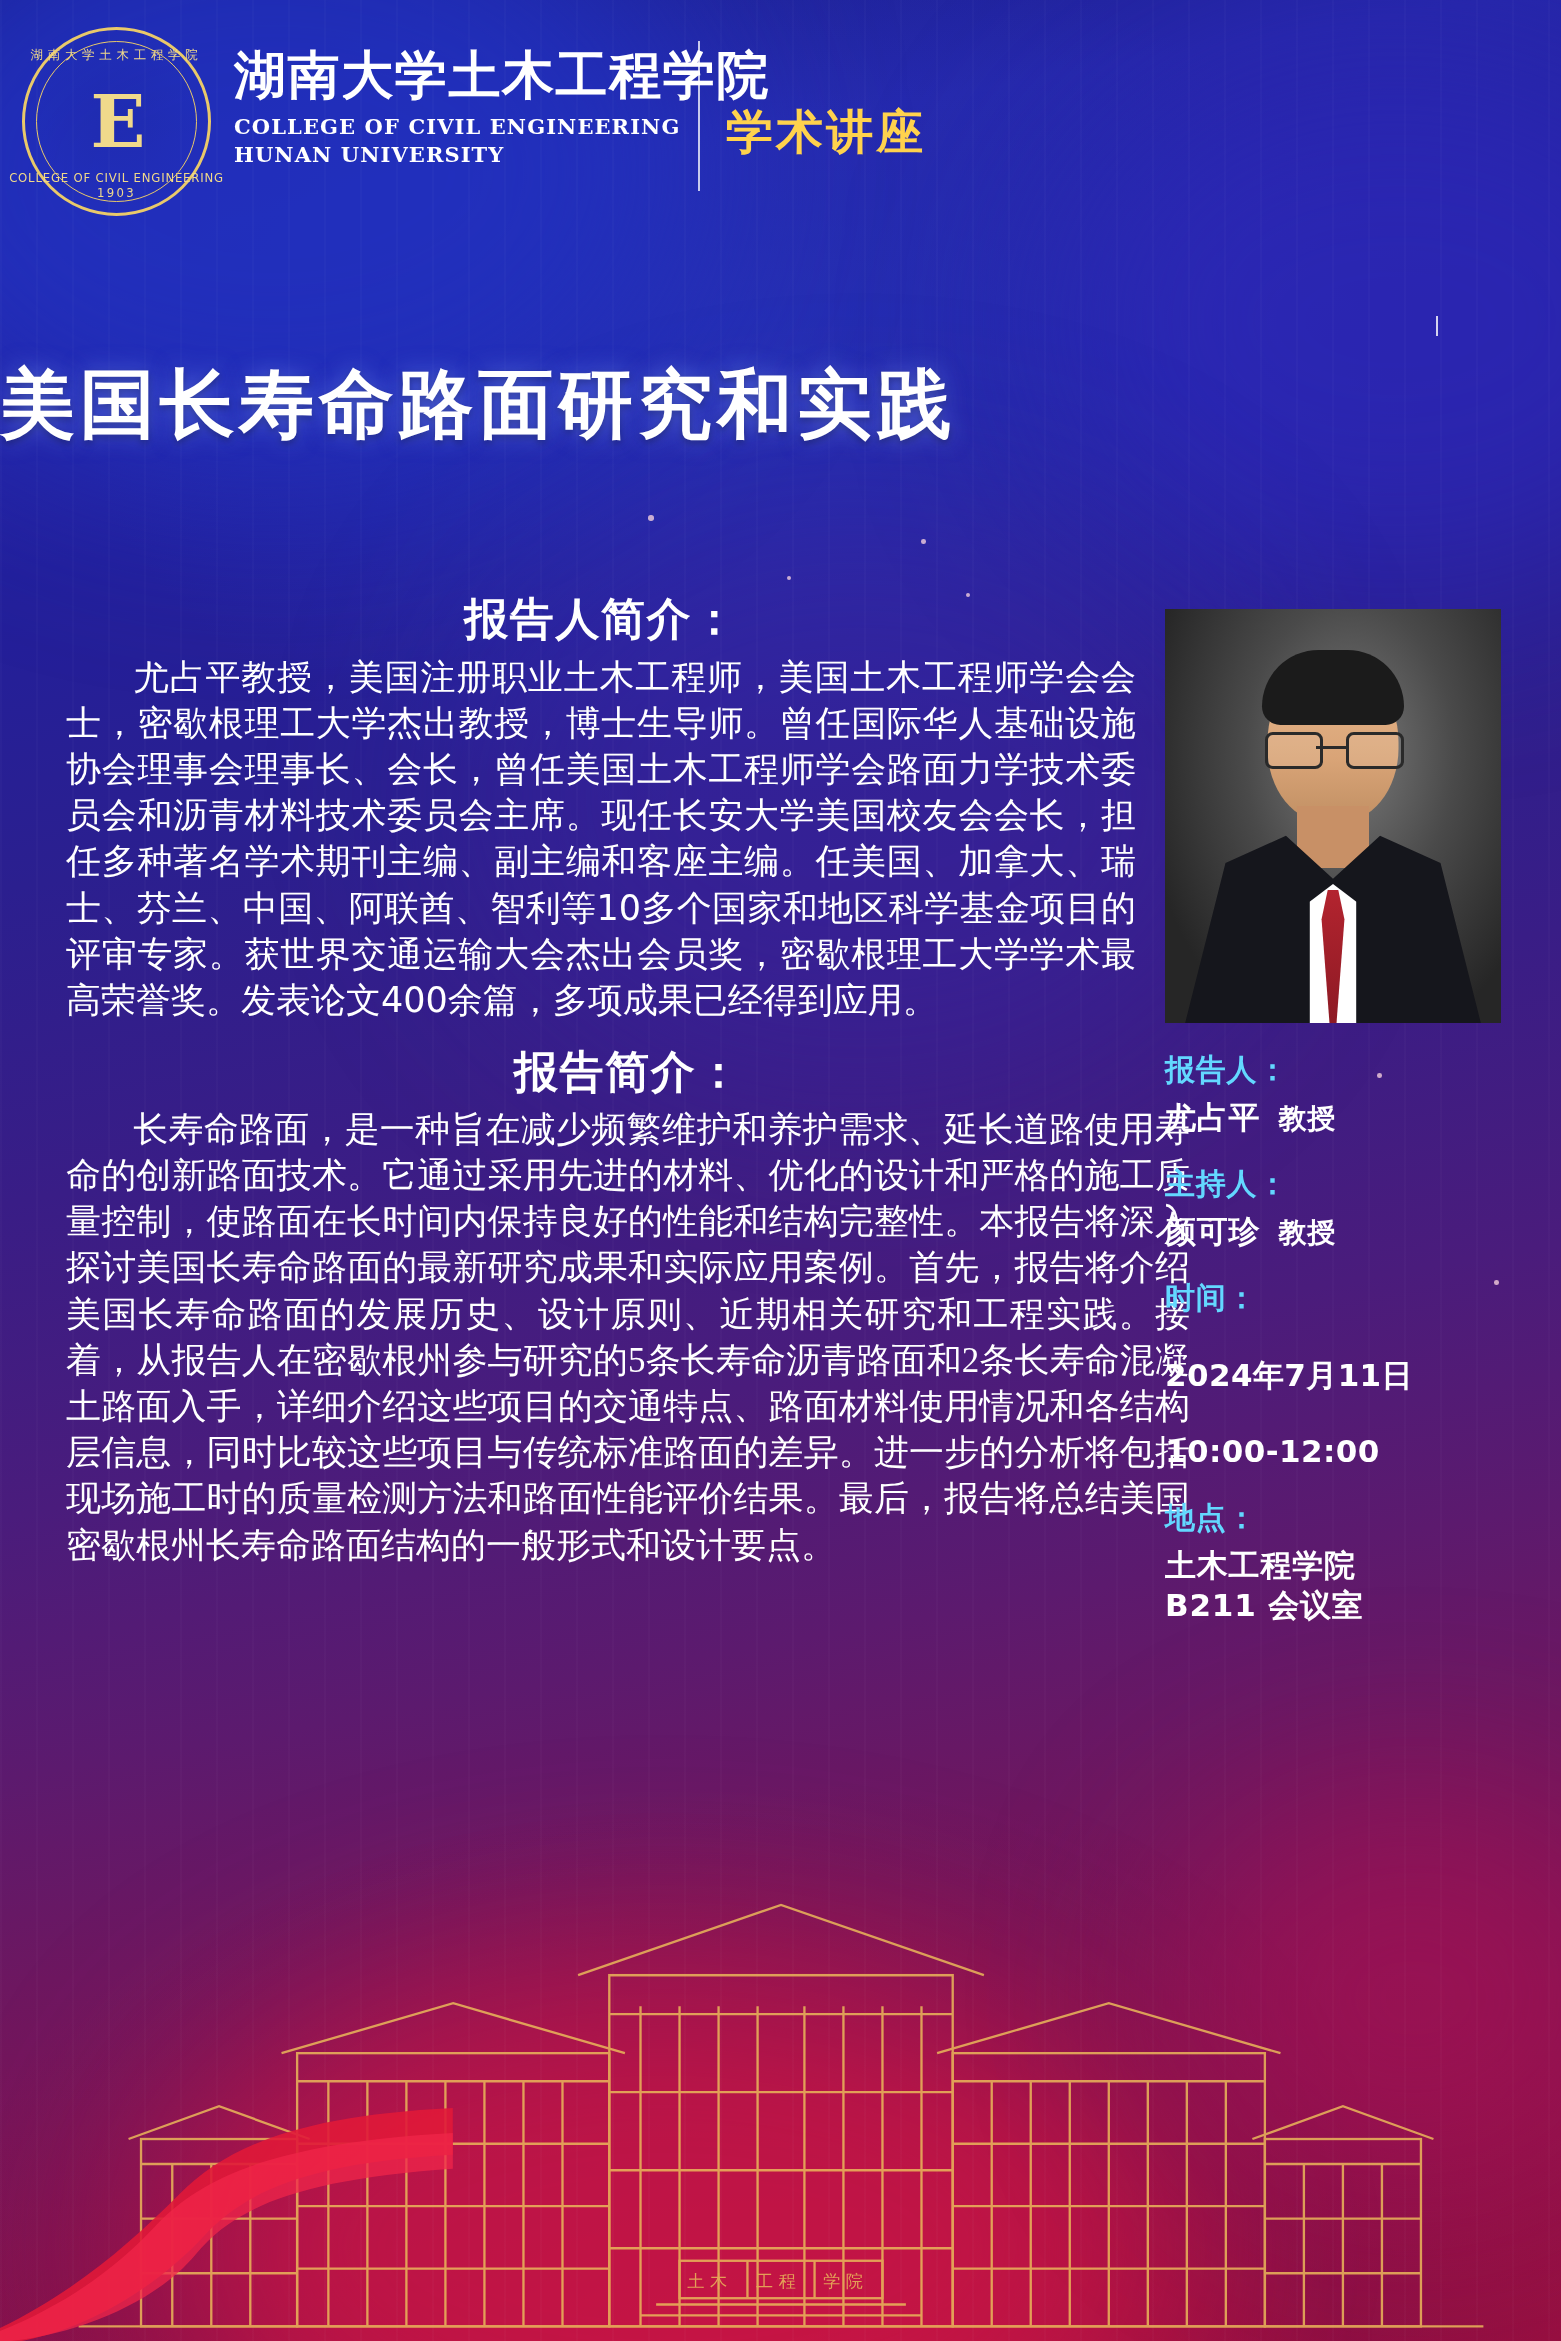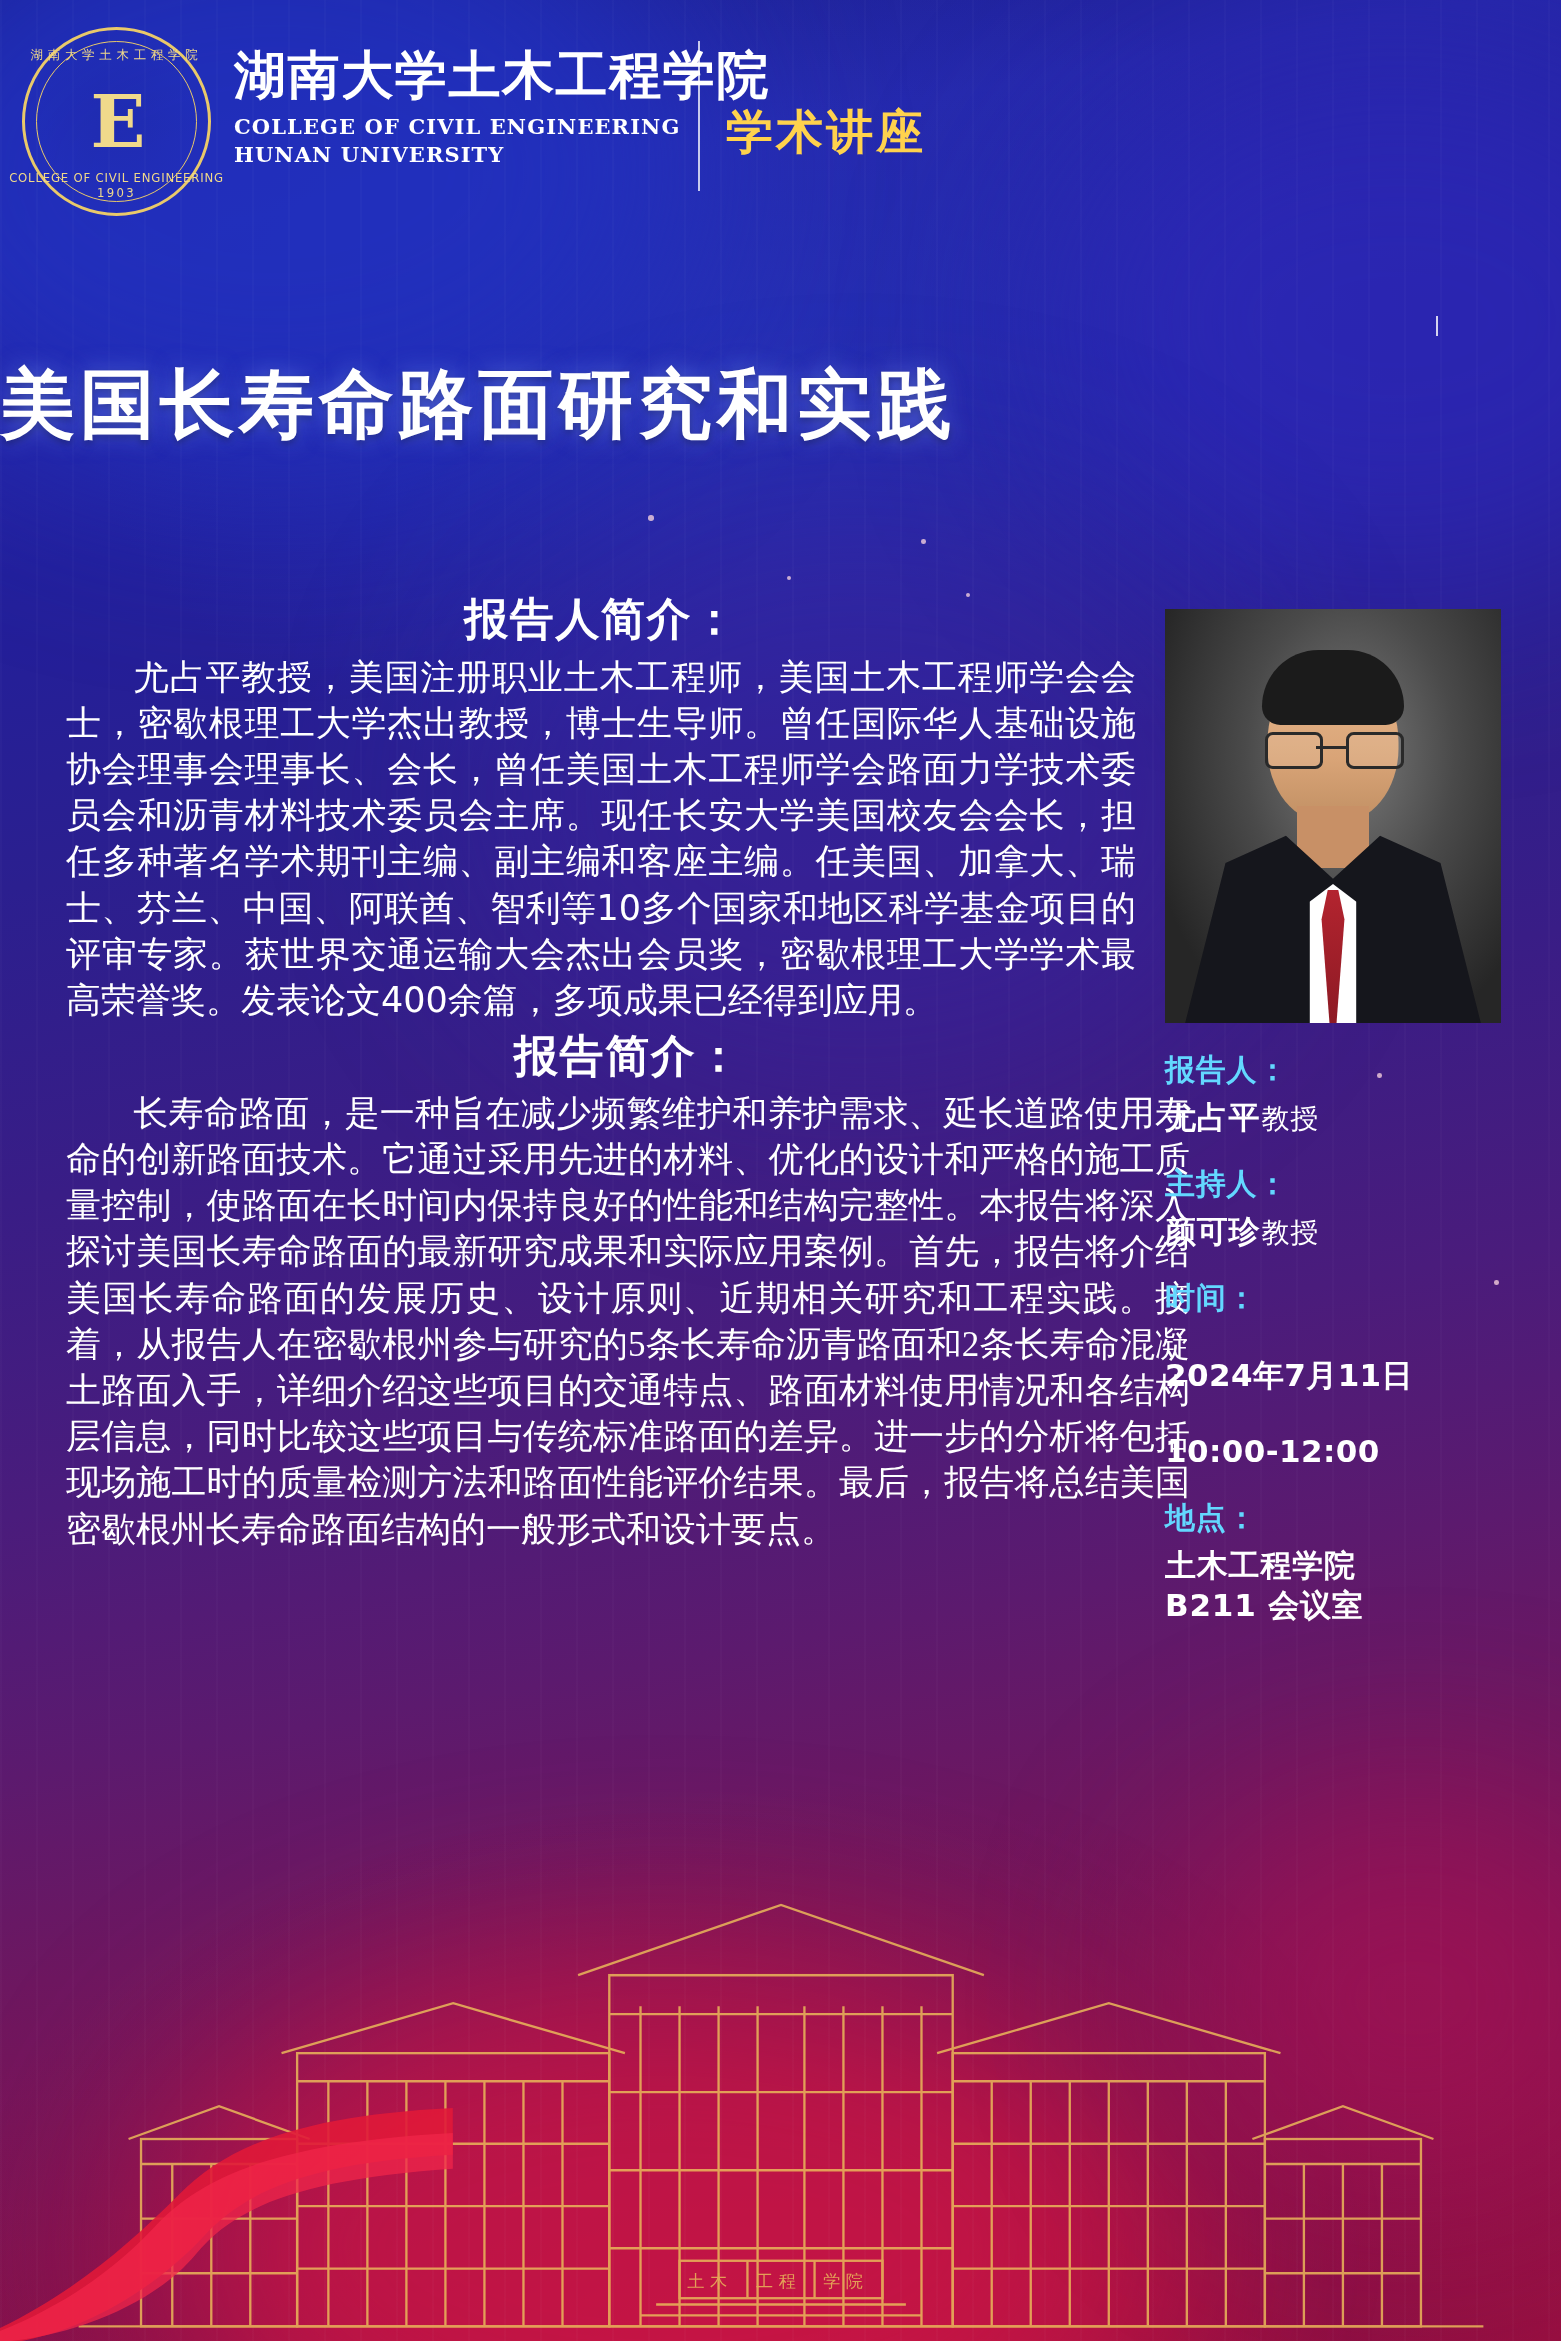--- a/index.html
+++ b/index.html
@@ -209,21 +209,21 @@
   .body-text .indent { display: inline-block; width: 67px; }
 
   .left-col {
     position: absolute;
     left: 66px;
     top: 590px;
     width: 1070px;
   }
   .bio-block { width: 1070px; }
   .bio-block .body-text { width: 1070px; }
-  .abs-block { margin-top: 4px; width: 1124px; }
+  .abs-block { margin-top: 20px; width: 1124px; }
   .abs-block .body-text { width: 1124px; font-family: Liberation Serif, serif; }
 
   
   .right-col {
     position: absolute;
     left: 1165px;
     top: 609px;
     width: 336px;
   }
   .portrait {
@@ -310,23 +310,23 @@
     margin-bottom: 6.2px;
   }
   .field-value {
     color: #ffffff;
     font-size: 31px;
     font-weight: bold;
     line-height: 1.3;
     letter-spacing: 0.8px;
   }
   .field-value .small {
-    font-weight: normal;
+    font-weight: bold;
     font-size: 28px;
-    margin-left: 1px;
+    margin-left: 18px;
   }
   .field-value.mono { letter-spacing: 0.4px; margin-top: 36px; }
 
   
   .building {
     position: absolute;
     left: 50%;
     bottom: 0;
     transform: translateX(-50%);
     width: 1436px;

